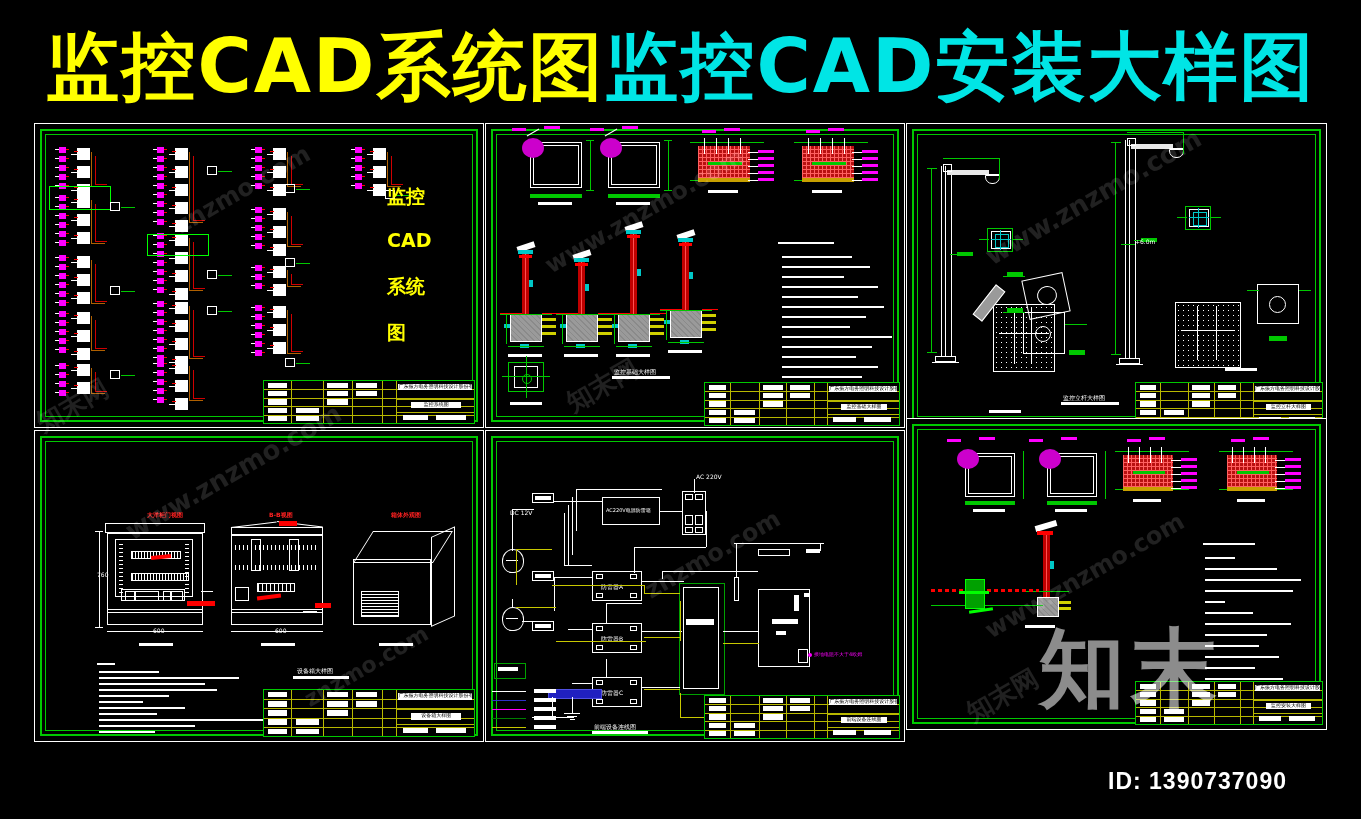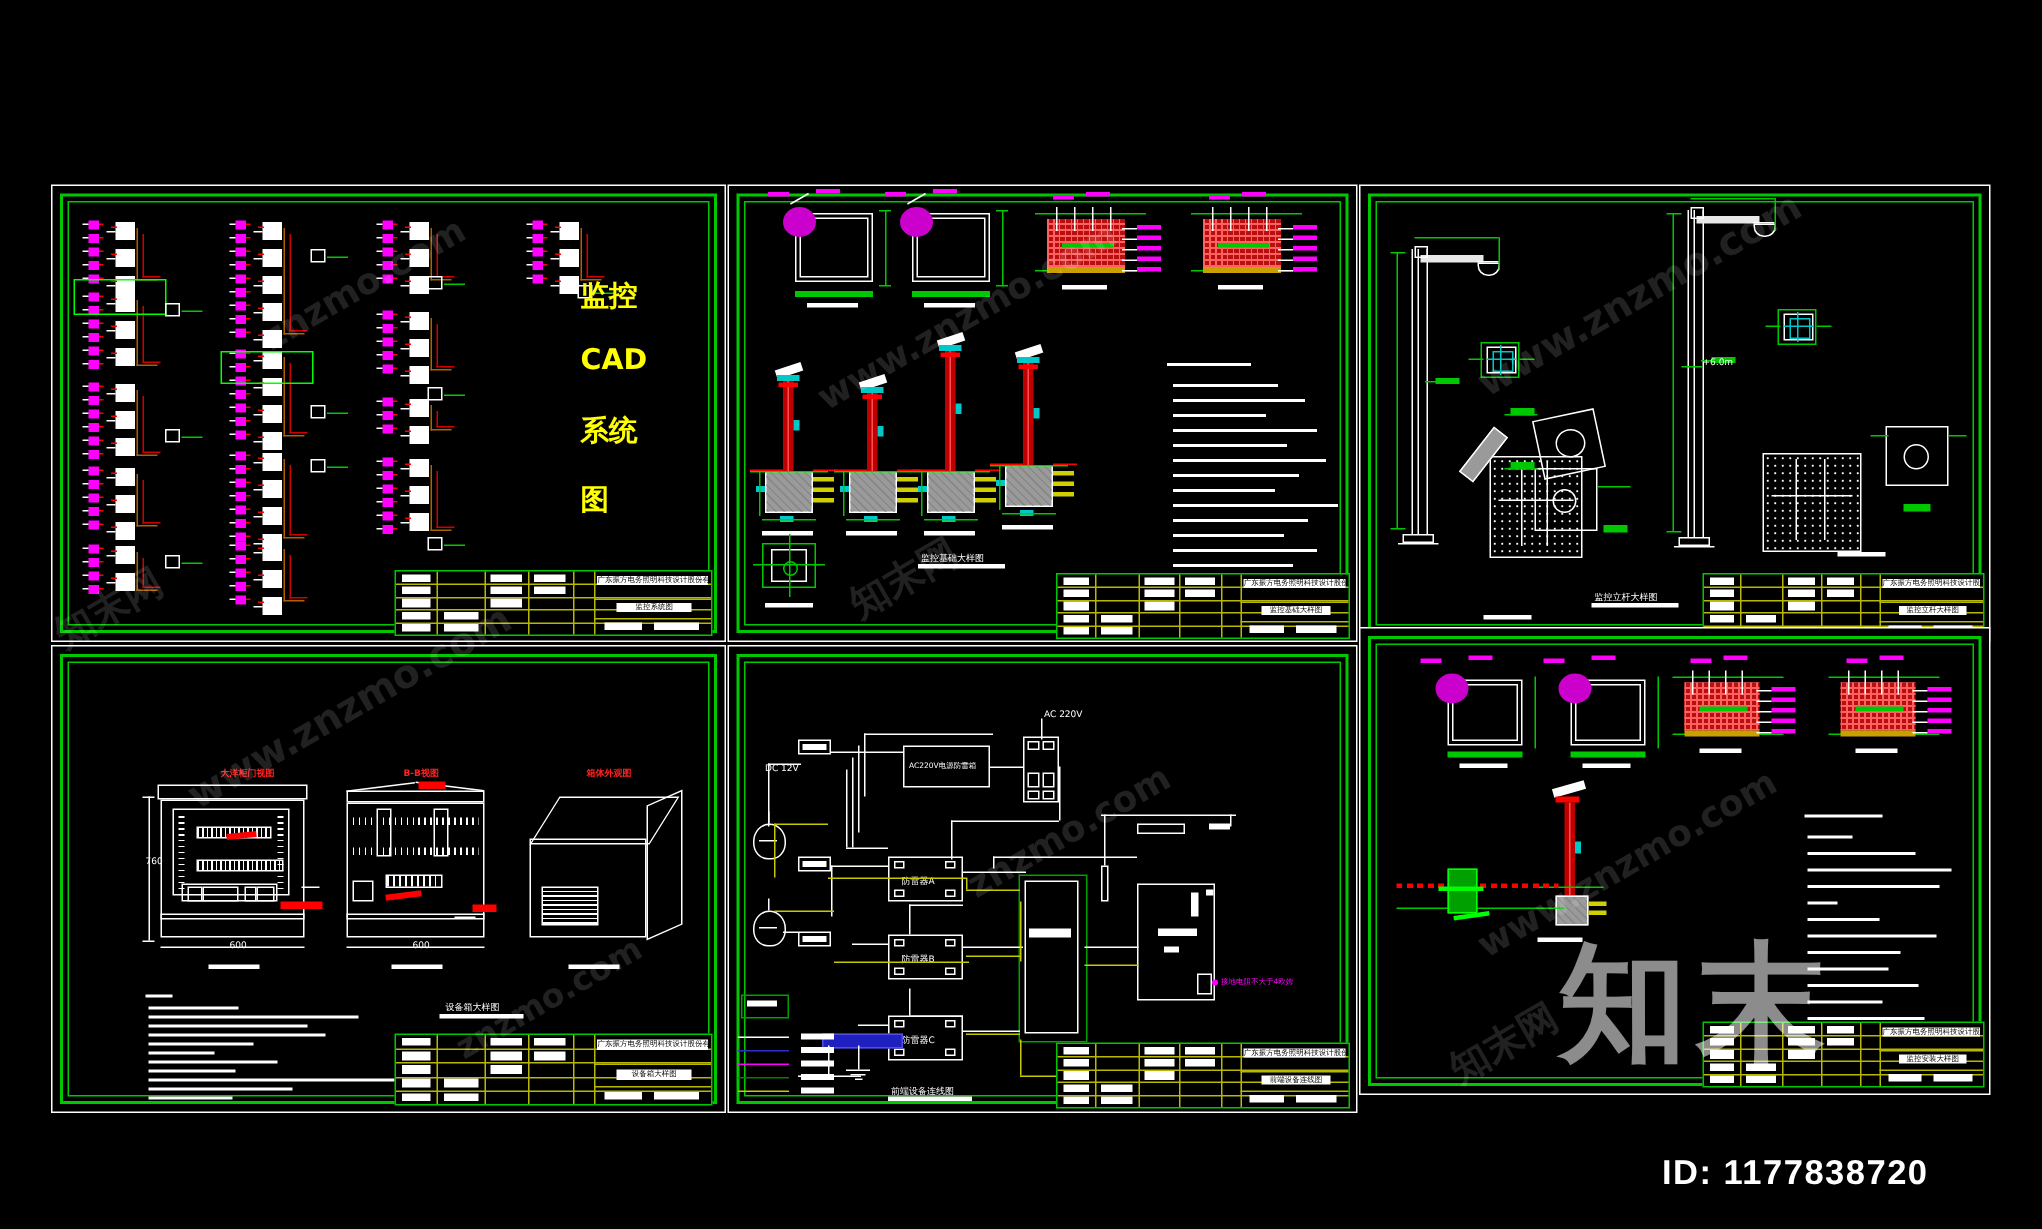--- a/index.html
+++ b/index.html
@@ -105,20 +105,24 @@
   .wm-big{position:absolute;color:rgba(255,255,255,0.55);font-weight:bold;font-size:86px;
       font-family:"DejaVu Sans",sans-serif;white-space:nowrap;letter-spacing:6px;}
   .idtxt{position:absolute;color:#ffffff;font-size:23px;font-weight:bold;
       font-family:"Liberation Sans",sans-serif;letter-spacing:1px;}
 </style>
 </head>
 <body>
 
 <div id="root">
 
+  <div class="title-bar">
+    <span class="title-txt t-yellow">监控CAD系统图</span>
+      <span class="title-txt t-cyan">监控CAD安装大样图</span>
+  </div>
 
   <div class="sheets">
 
     <div class="sheet s1">
       <div class="inner">
           <div class="inner2"></div>
         </div>
       <div class="cad">
         <div id="s1dev">
             <div class="devgrp" style="left:20px;top:22px;">
@@ -1518,15 +1522,15 @@
       <div class="wm" style="left:540px;top:255px;font-size:24px;transform:rotate(-30deg);">www.znzmo.com</div>
       <div class="wm" style="left:640px;top:580px;font-size:24px;transform:rotate(-30deg);">znzmo.com</div>
       <div class="wm" style="left:980px;top:245px;font-size:26px;transform:rotate(-30deg);">www.znzmo.com</div>
       <div class="wm" style="left:980px;top:620px;font-size:24px;transform:rotate(-30deg);">www.znzmo.com</div>
       <div class="wm" style="left:30px;top:410px;font-size:26px;transform:rotate(-30deg);">知末网</div>
       <div class="wm" style="left:560px;top:390px;font-size:26px;transform:rotate(-30deg);">知末网</div>
       <div class="wm" style="left:960px;top:700px;font-size:26px;transform:rotate(-30deg);">知末网</div>
       <div class="wm" style="left:300px;top:690px;font-size:22px;transform:rotate(-30deg);">znzmo.com</div>
     </div>
 
-  <div class="idtxt" style="left:1108px;top:768px;">ID: 1177838720</div>
+  <div class="idtxt" style="left:1108px;top:768px;">ID: 1390737090</div>
 
 </div>
 
 </body></html>

